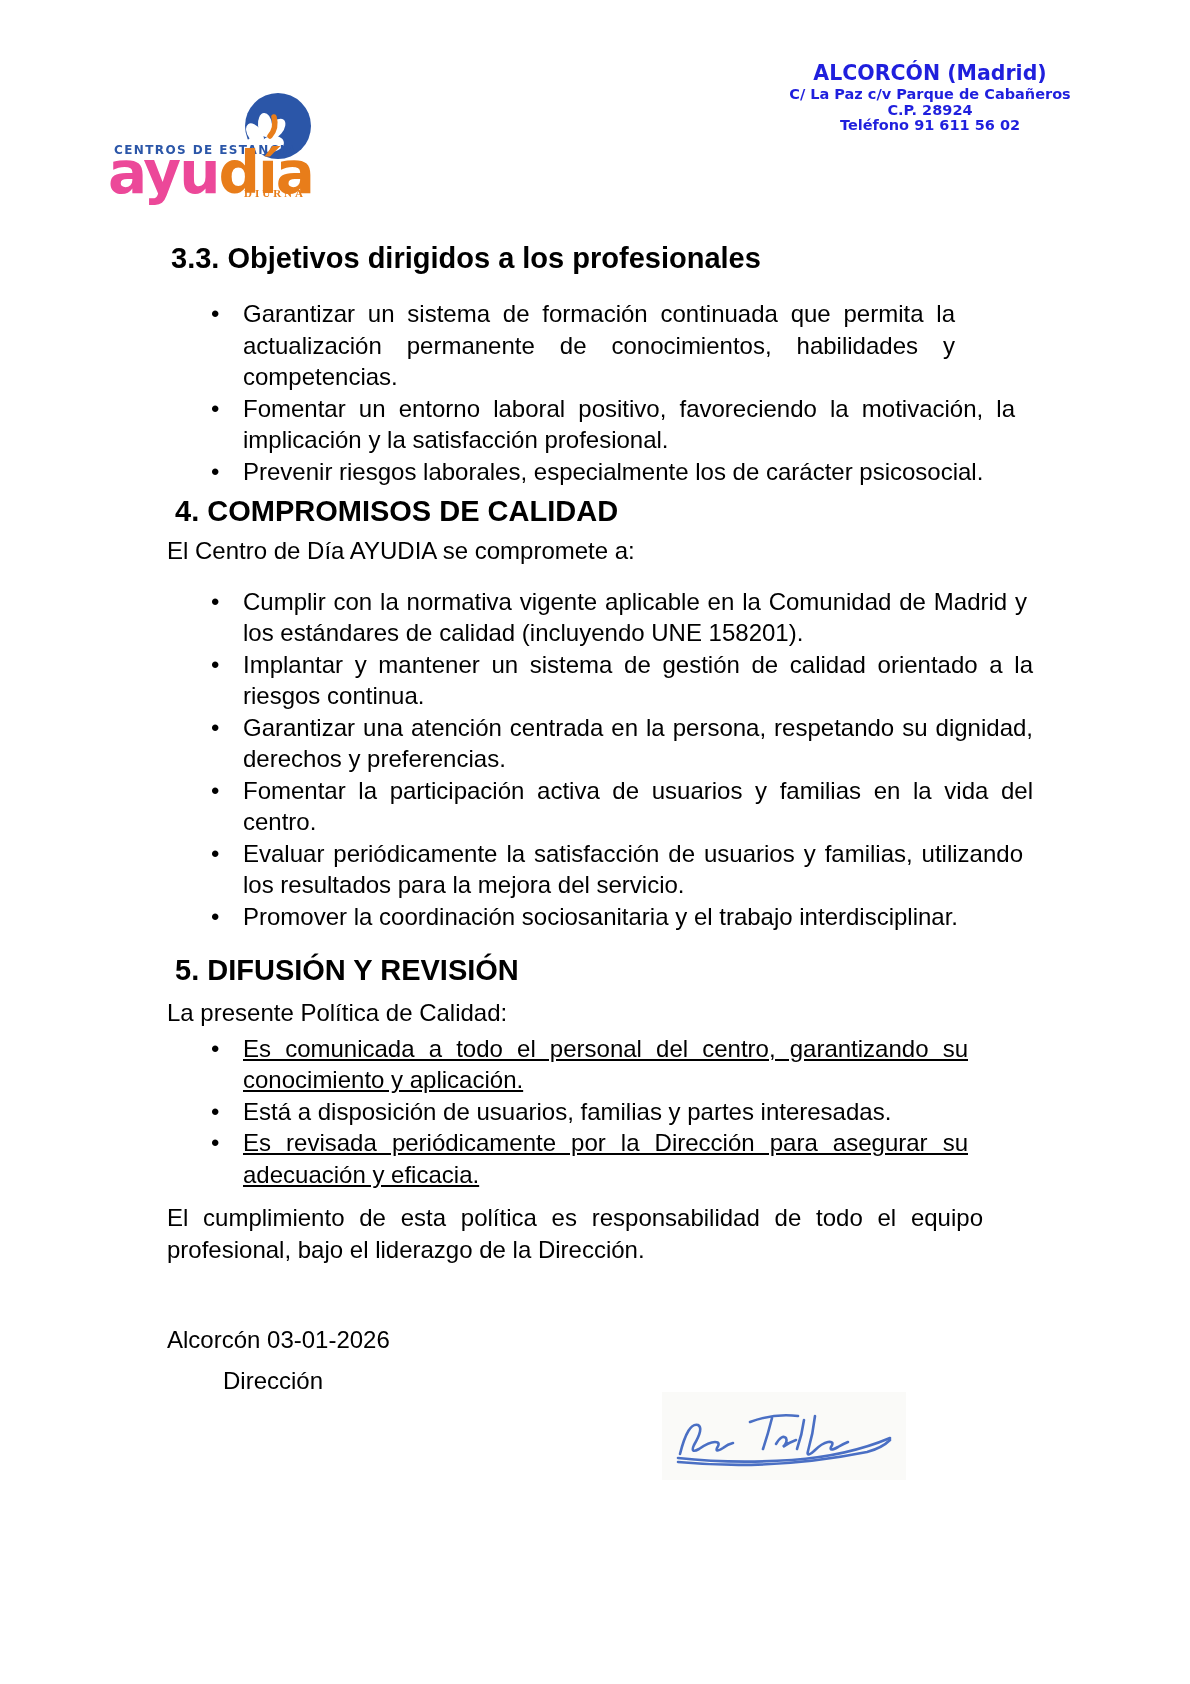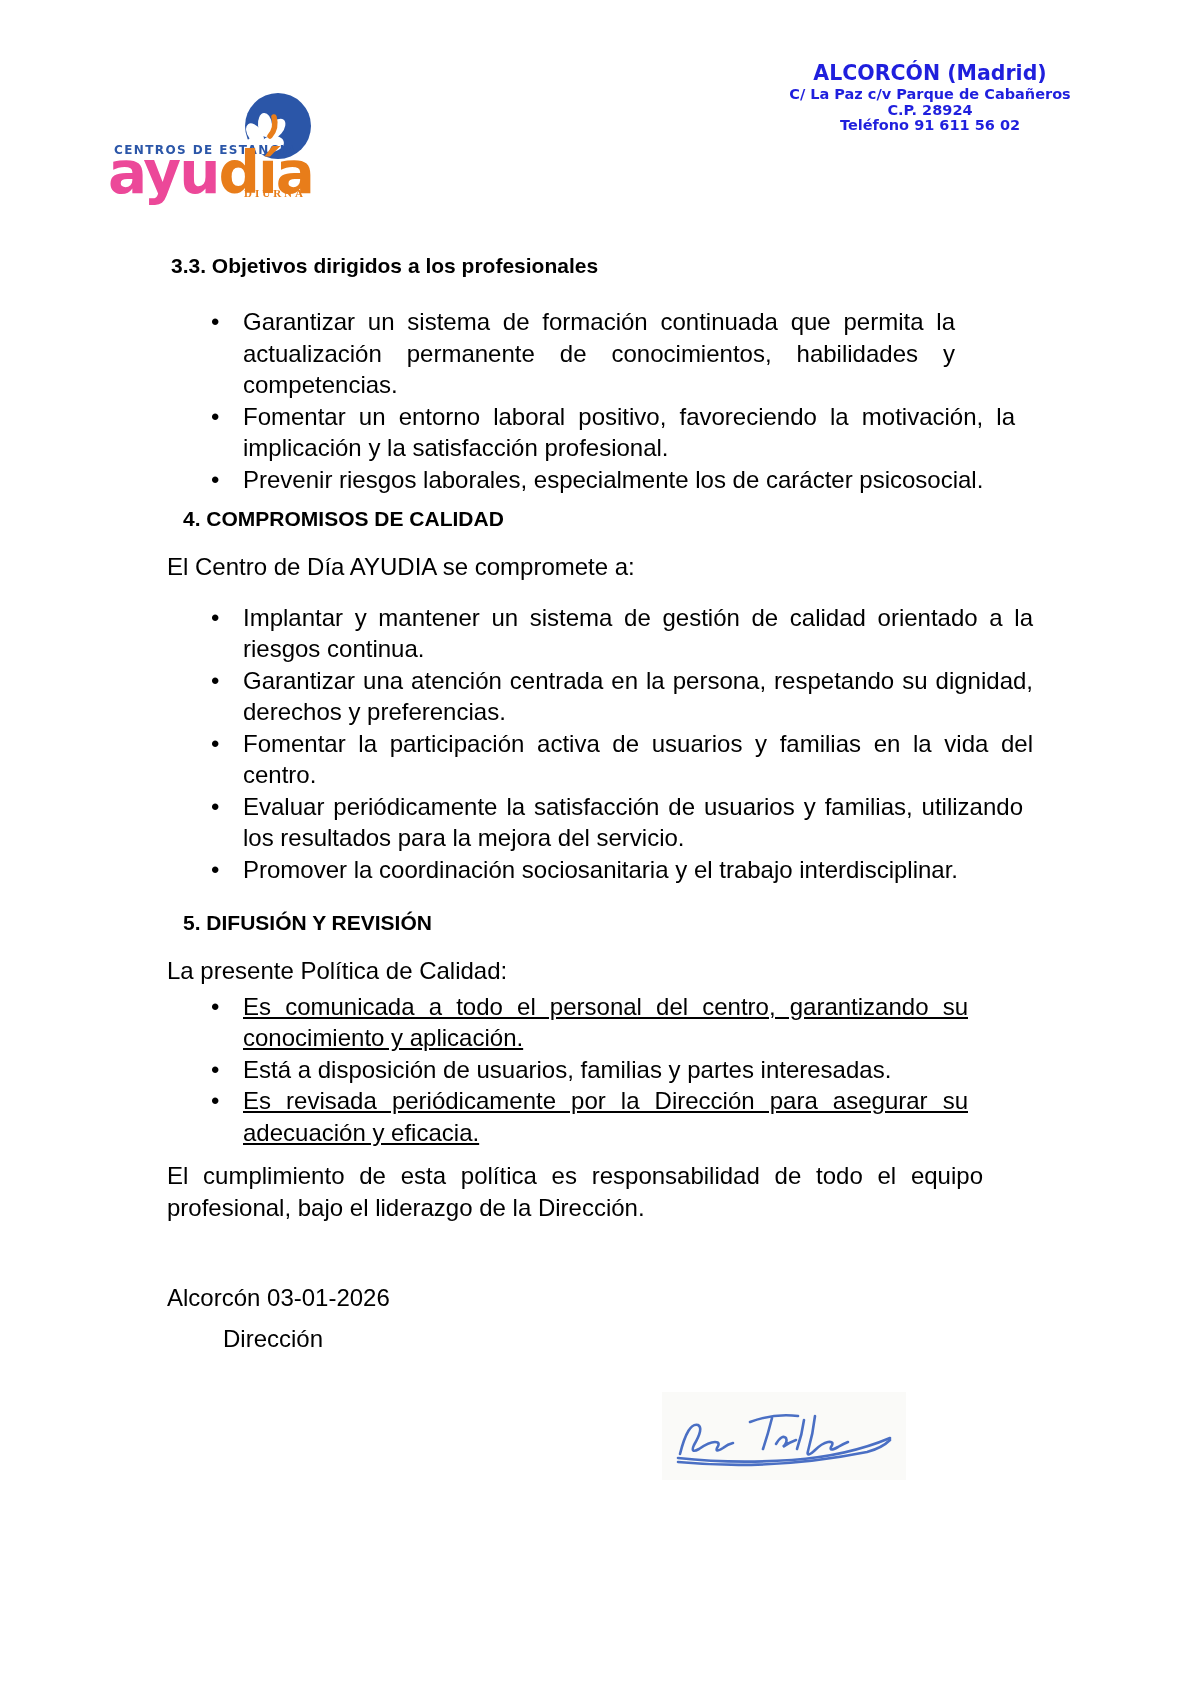--- a/index.html
+++ b/index.html
@@ -29,21 +29,21 @@
     letter-spacing:3px;color:#e87d1a;white-space:nowrap;
   }
   .office-block{
     position:absolute;left:770px;top:62px;width:320px;text-align:center;
     font-family:"DejaVu Sans",sans-serif;font-weight:bold;color:#1f1fdd;
   }
   .office-city{font-size:20.5px;line-height:23px;margin-bottom:2px;}
   .office-line{font-size:14.5px;line-height:15.5px;}
   
   .content{position:absolute;left:167px;top:234px;width:866px;font-size:24px;line-height:31.5px;}
-  h2{font-size:21px;line-height:32px;font-weight:bold;margin:16px;}
+  h2{font-size:29px;line-height:32px;font-weight:bold;margin:8px;}
   .h-first{margin-left:-4px;padding-left:8px;}
   p{margin:0;}
   ul{list-style:none;margin:0;padding:0;}
   li{position:relative;padding-left:76px;text-align:justify;}
   li::before{content:"\2022";position:absolute;left:44px;top:0;font-size:24px;}
   .just{text-align:justify;}
   
   .ul-obj{margin-top:24px;}
   .h-comp{margin-top:8px;}
   .p-intro1{}
@@ -100,20 +100,21 @@
     <li class="pr78">Garantizar un sistema de formación continuada que permita la actualización permanente de conocimientos, habilidades y competencias.</li>
     <li class="pr18">Fomentar un entorno laboral positivo, favoreciendo la motivación, la implicación y la satisfacción profesional.</li>
     <li>Prevenir riesgos laborales, especialmente los de carácter psicosocial.</li>
   </ul>
 
   <h2 class="h-comp">4. COMPROMISOS DE CALIDAD</h2>
 
   <p class="p-intro1">El Centro de Día AYUDIA se compromete a:</p>
 
   <ul class="ul-comp">
+    <li class="pr6">Cumplir con la normativa vigente aplicable en la Comunidad de Madrid y los estándares de calidad (incluyendo UNE 158201).</li>
     <li>Implantar y mantener un sistema de gestión de calidad orientado a la riesgos continua.</li>
     <li>Garantizar una atención centrada en la persona, respetando su dignidad, derechos y preferencias.</li>
     <li>Fomentar la participación activa de usuarios y familias en la vida del centro.</li>
     <li class="pr10">Evaluar periódicamente la satisfacción de usuarios y familias, utilizando los resultados para la mejora del servicio.</li>
     <li>Promover la coordinación sociosanitaria y el trabajo interdisciplinar.</li>
   </ul>
 
   <h2 class="h-diff">5. DIFUSIÓN Y REVISIÓN</h2>
 
   <p class="p-intro2">La presente Política de Calidad:</p>

